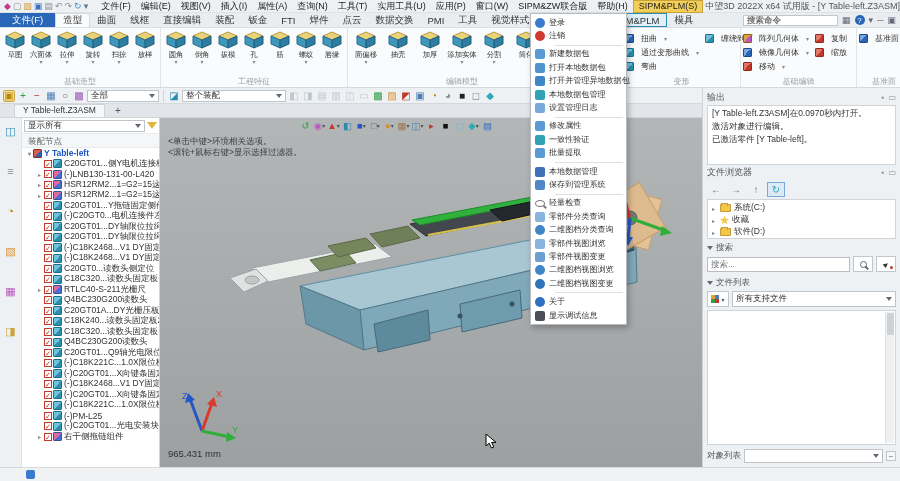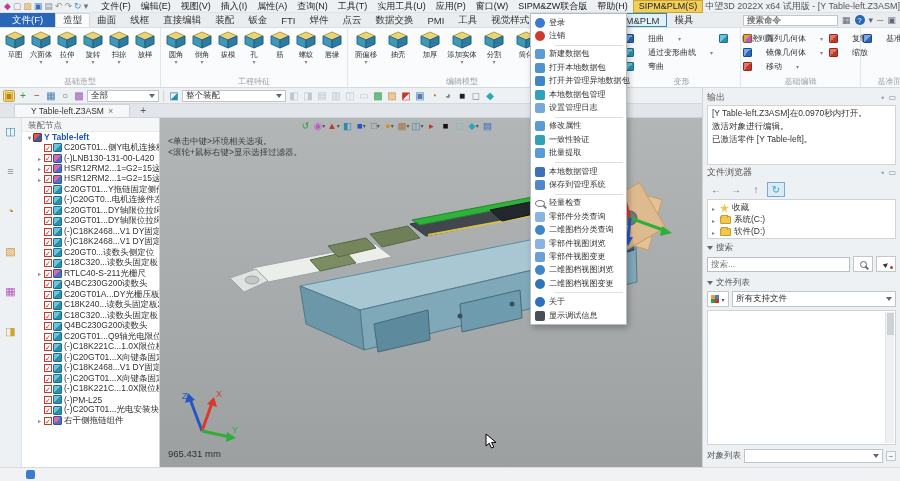--- a/index.html
+++ b/index.html
@@ -27,41 +27,41 @@
 
   
   .ribbon{position:absolute;left:0;top:28px;width:900px;height:60px;background:#fafbfc;border-bottom:1px solid #d5d9dd;display:flex;align-items:stretch;overflow:hidden;}
   .rgroup{display:flex;flex-direction:column;border-right:1px solid #e2e5e8;padding:1px 2px 0 2px;}
   .rgroup-body{display:flex;flex:1;align-items:flex-start;}
   .rgroup-label{text-align:center;font-size:8px;color:#9aa0a6;height:11px;line-height:11px;}
   .bigbtn{width:26px;display:flex;flex-direction:column;align-items:center;padding-top:2px;}
   .bigbtn .blabel{font-size:8px;color:#333;white-space:nowrap;transform:scale(.92);transform-origin:center;}
   .bigbtn .barrow{font-size:6px;color:#888;height:6px;line-height:5px;}
   .minicol{display:flex;flex-direction:column;gap:1px;padding-top:3px;}
-  .minibtn{display:flex;align-items:center;gap:14px;height:13px;font-size:8px;color:#333;white-space:nowrap;}
+  .minibtn{display:flex;align-items:center;gap:7px;height:13px;font-size:8px;color:#333;white-space:nowrap;}
   .mico{width:9px;height:9px;border-radius:1px;background:linear-gradient(135deg,#6fc3d9 50%,#2d8fae 50%);border:1px solid #1c6e8c;flex:0 0 9px;}
   .mico.c-red{background:linear-gradient(135deg,#e2766a 50%,#c0392b 50%);border-color:#8e2a20;}
   .mico.c-blue{background:linear-gradient(135deg,#7aa7e0 50%,#2a66b8 50%);border-color:#1d4a8c;}
   .mico.c-multi{background:linear-gradient(135deg,#e0a23a 50%,#b85abf 50%);border-color:#8c5a20;}
   .minibtn .barrow{font-size:6px;color:#888;}
   .rb-gap{width:46px;flex:0 0 46px;}
 
   
   .datoolbar{position:absolute;left:0;top:88px;width:702px;height:16px;background:#eef1f4;border-bottom:1px solid #d5d9dd;display:flex;align-items:center;gap:2px;padding:0 3px;}
   .da-icon{width:12px;height:12px;display:flex;align-items:center;justify-content:center;font-size:10px;line-height:1;border-radius:2px;}
   .da-icon.sel{background:#f7e3a1;border:1px solid #caa43a;}
   .da-icon.dis{opacity:.35;}
   .cbo{height:12px;background:#fff;border:1px solid #bfc4c9;display:flex;align-items:center;font-size:8.5px;padding:0 3px;color:#333;position:relative;}
   .cbo::after{content:"";margin-left:auto;border-left:3px solid transparent;border-right:3px solid transparent;border-top:4px solid #667;}
   .cbo .cval{margin-right:8px;white-space:nowrap;overflow:hidden;}
   .vsep{width:1px;height:12px;background:#d0d4d8;margin:0 2px;}
 
   
   .doctabs{position:absolute;left:0;top:104px;width:702px;height:14px;background:#e2e5e9;border-bottom:1px solid #cfd4d8;display:flex;align-items:flex-end;}
-  .dtab{margin-left:14px;background:#f6f7f8;border:1px solid #cfd4d8;border-bottom:none;height:13px;display:flex;align-items:center;padding:0 16px;font-size:8.5px;gap:4px;}
+  .dtab{margin-left:14px;background:#f6f7f8;border:1px solid #cfd4d8;border-bottom:none;height:13px;display:flex;align-items:center;padding:0 8px;font-size:8.5px;gap:4px;flex-direction:column;}
   .dtab .x{color:#777;font-size:9px;}
   .newtab{margin-left:10px;font-size:10px;color:#555;height:13px;display:flex;align-items:center;}
 
   
   .leftstrip{position:absolute;left:0;top:118px;width:22px;height:349px;background:#eef1f4;border-right:1px solid #dfe3e7;display:flex;flex-direction:column;align-items:center;padding-top:6px;gap:26px;}
   .ls-icon{width:14px;height:14px;display:flex;align-items:center;justify-content:center;font-size:11px;line-height:1;}
   .treepanel{position:absolute;left:22px;top:118px;width:138px;height:349px;background:#fff;border-right:1px solid #cfd4d8;overflow:hidden;}
   .tp-top{display:flex;align-items:center;height:16px;padding:1px 2px;gap:2px;border-bottom:1px solid #e8ebee;}
   .tp-top .cbo{flex:1;}
   .funnel{width:0;height:0;border-left:5px solid transparent;border-right:5px solid transparent;border-top:7px solid #e0b63a;position:relative;}
@@ -715,20 +715,26 @@
         <span style="color: rgb(184, 90, 191);">▦</span>
       </span>
 
       <span class="ls-icon">
         <span style="color: rgb(202, 164, 58);">◨</span>
       </span>
 
   </div>
 
   <div class="treepanel">
+    <div class="tp-top">
+      <div class="cbo">
+          <span class="cval">显示所有</span>
+        </div>
+      <span class="funnel"></span>
+    </div>
     <div class="tp-header">装配节点</div>
     <div class="trow root">
       <span class="t-arrow">▾</span>
       <span class="t-ico rooti"></span>
       <span class="tl">Y Table-left</span>
     </div>
 
       <div class="trow child">
         <span class="t-arrow"></span>
         <span class="t-check">✓</span>
@@ -1220,28 +1226,28 @@
     <div class="fb-toolbar">
       <span class="fb-btn">←</span>
       <span class="fb-btn">→</span>
       <span class="fb-btn">↑</span>
       <span class="fb-btn pressed">↻</span>
     </div>
     <div class="rp-box fb-tree">
 
         <div class="fb-row">
           <span class="t-arrow">▸</span>
+          <span class="folder"></span>
+          <span>系统(C:)</span>
+        </div>
+
+        <div class="fb-row">
+          <span class="t-arrow">▸</span>
           <span class="star"></span>
           <span>收藏</span>
-        </div>
-
-        <div class="fb-row">
-          <span class="t-arrow">▸</span>
-          <span class="folder"></span>
-          <span>系统(C:)</span>
         </div>
 
         <div class="fb-row">
           <span class="t-arrow">▸</span>
           <span class="folder"></span>
           <span>软件(D:)</span>
         </div>
 
     </div>
     <div class="sec-header">

